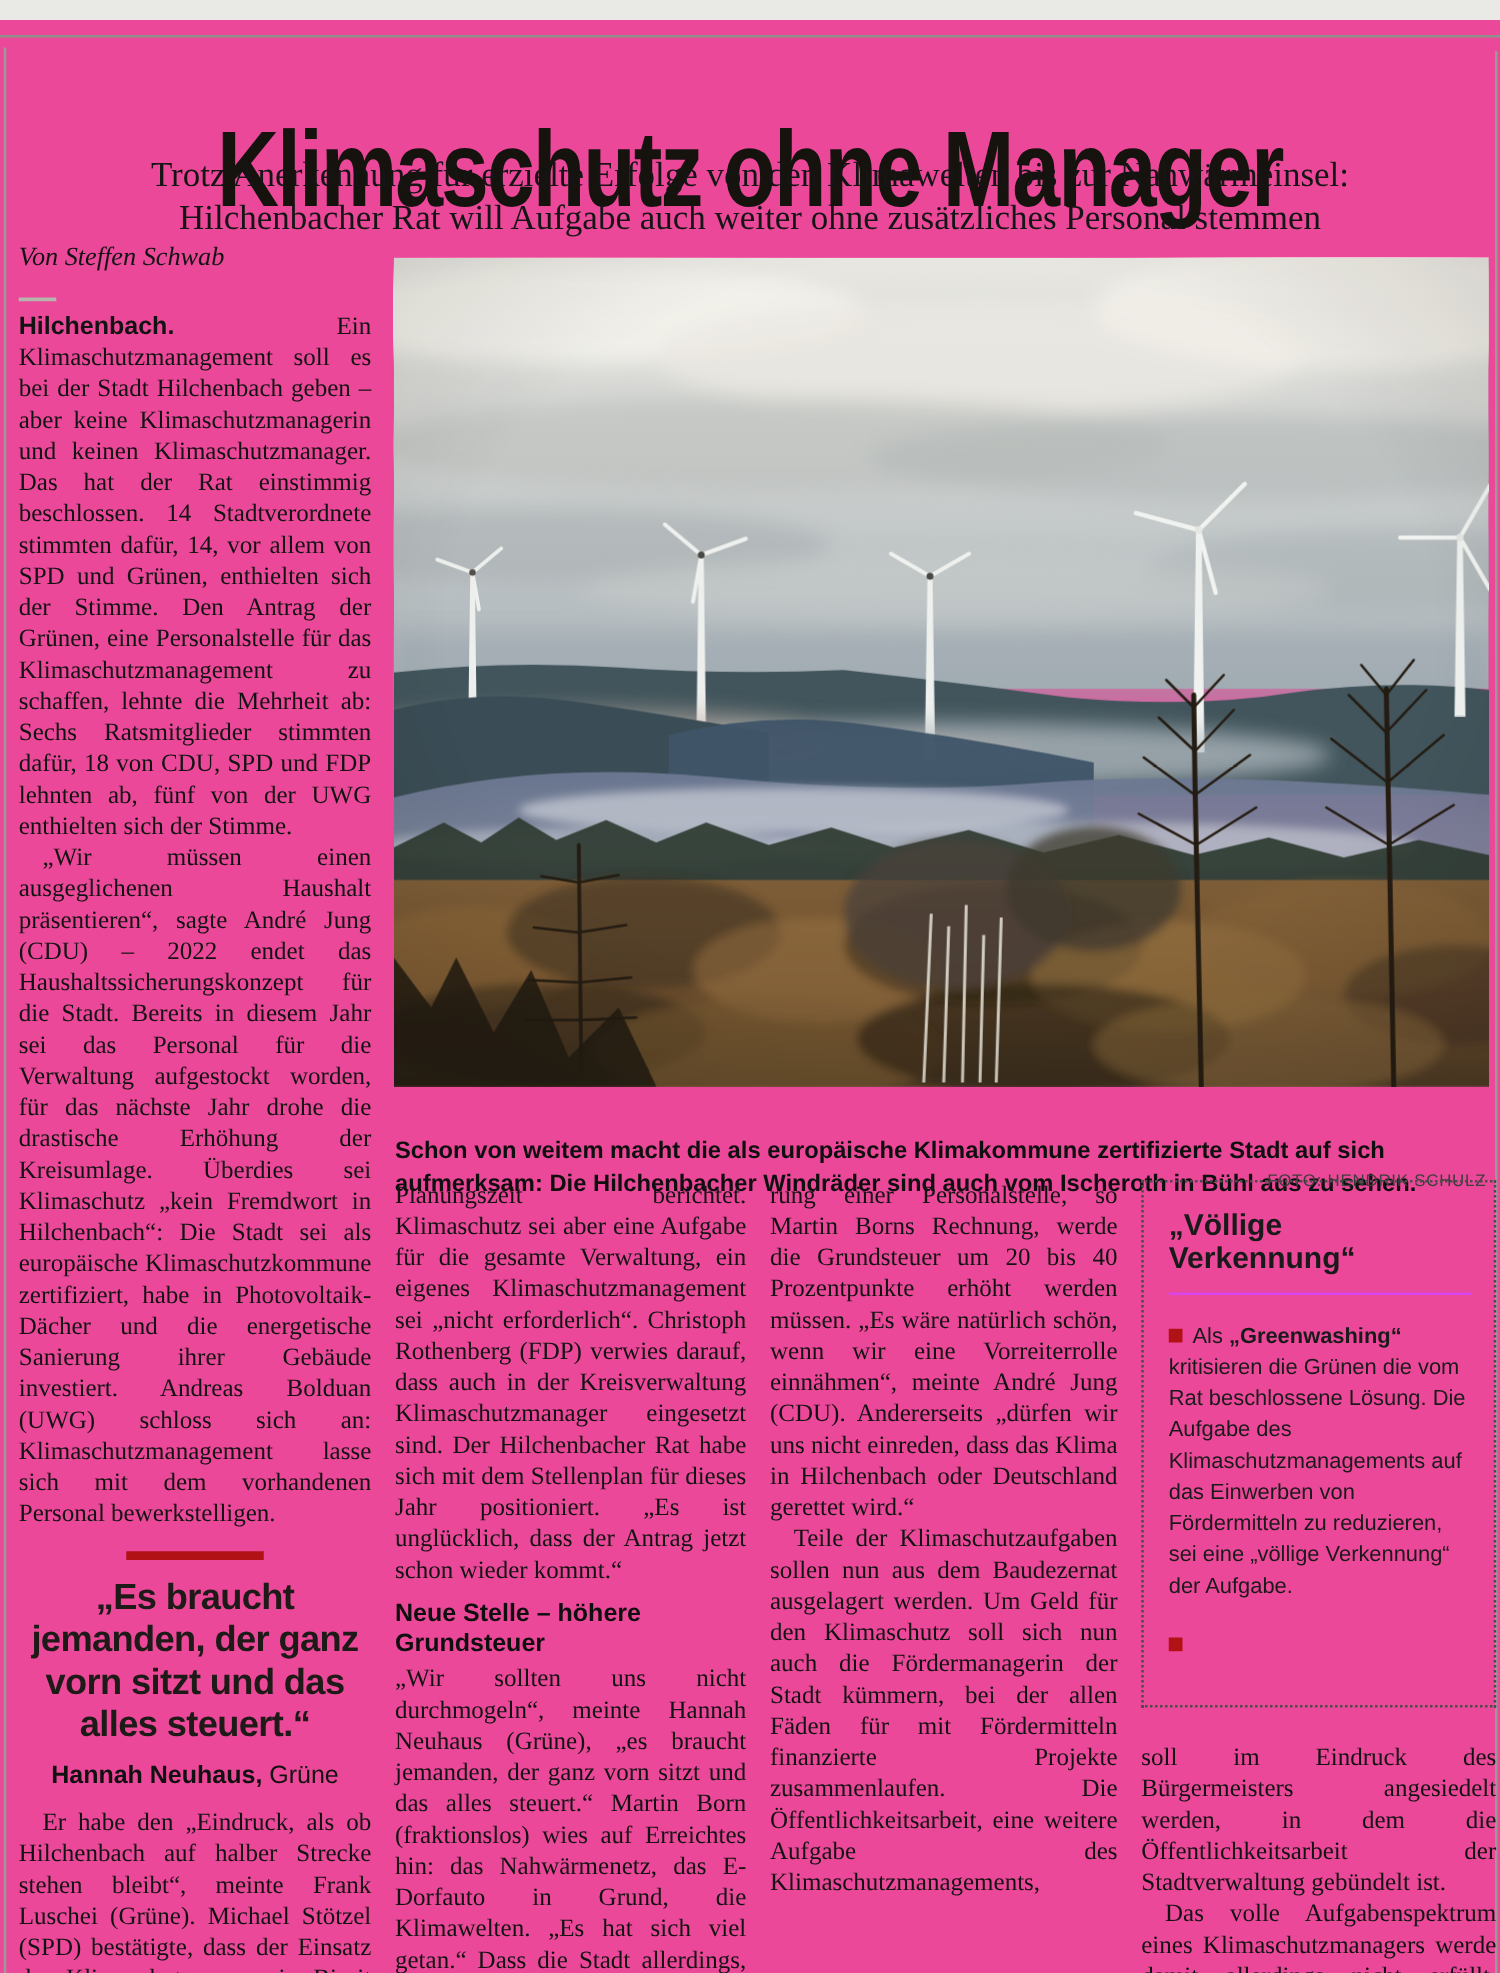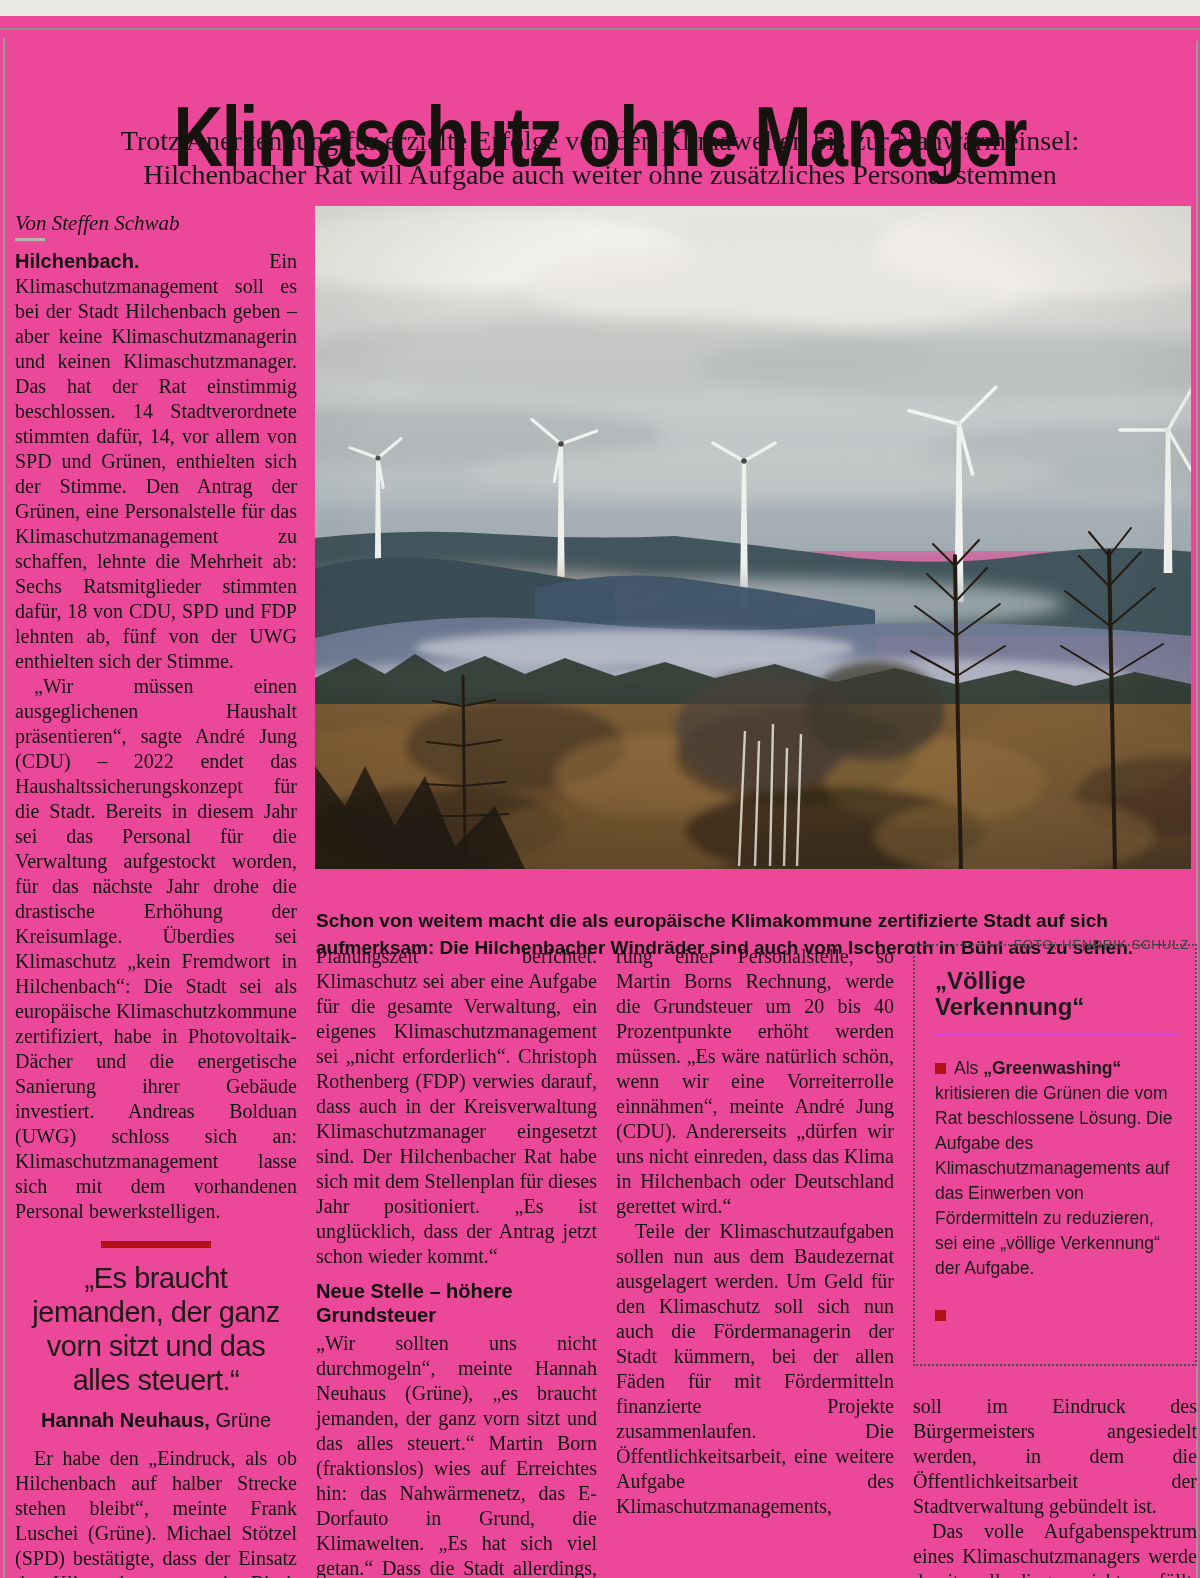--- a/index.html
+++ b/index.html
@@ -8,34 +8,34 @@
   .rule-top{position:absolute;left:0;top:12px;width:1200px;height:2px;background:#8f8f8c;}
   .rule-left{position:absolute;left:3px;top:22px;bottom:0;width:2px;background:#9a9a97;}
   .rule-right{position:absolute;left:1196px;top:25px;bottom:0;width:2px;background:#9a9a97;}
 
   .headline{position:absolute;left:0;top:16px;width:1200px;text-align:center;
             font-family:"Liberation Sans",sans-serif;font-weight:800;font-size:86px;line-height:92px;
             color:#16120e;}
   .headline span{display:inline-block;transform:scaleX(.8);letter-spacing:-2px;white-space:nowrap;}
   .subheadline{position:absolute;left:0;top:108px;width:1200px;text-align:center;
                font-size:28px;line-height:34px;color:#151515;white-space:pre-line;}
-  .byline{position:absolute;left:15px;top:195px;font-style:italic;font-size:21px;line-height:24px;}
+  .byline{position:absolute;left:15px;top:177px;font-style:italic;font-size:21px;line-height:24px;}
   .lead-dash{position:absolute;left:15px;top:222px;width:30px;height:3px;background:#b7b4ae;}
 
   .col{position:absolute;top:928px;font-size:20px;line-height:25px;text-align:justify;}
   .col p{margin:0;}
   .col p.indent{text-indent:19px;}
   #col1{left:15px;top:233px;width:282px;}
   #col2{left:316px;width:281px;}
   #col3{left:616px;width:278px;}
   #col4{left:913px;width:284px;}
 
   .pullquote{margin:17px 0 13px;text-align:center;}
   .pq-rule{width:110px;height:7px;margin:0 auto 13px;}
-  .pq-text{font-family:"Liberation Sans",sans-serif;font-weight:400;font-size:29px;line-height:34px;
+  .pq-text{font-family:"Liberation Sans",sans-serif;font-weight:700;font-size:29px;line-height:34px;
            letter-spacing:-.5px;color:#1d1a17;white-space:pre-line;}
   .pq-attr{margin-top:11px;font-family:"Liberation Sans",sans-serif;font-size:20px;color:#111;}
   .pq-attr .name{font-weight:700;}
 
   .photo{position:absolute;left:315px;top:190px;width:876px;height:663px;overflow:hidden;}
   .photo svg{display:block;width:100%;height:100%;}
   .caption{position:absolute;left:316px;top:891px;width:875px;
            font-family:"Liberation Sans",sans-serif;font-weight:700;font-size:19px;line-height:27px;
            color:#0f0f0f;text-align:left;}
   .credit{position:absolute;right:2px;bottom:3px;font-weight:400;font-size:13.5px;letter-spacing:.6px;

